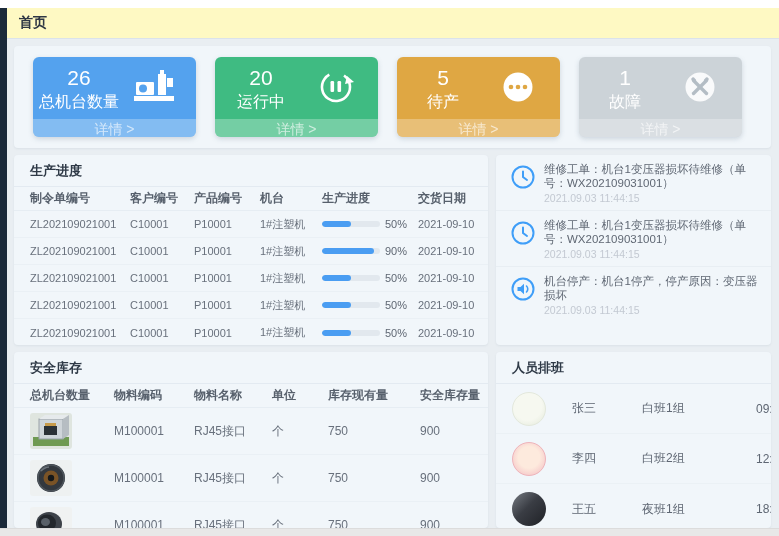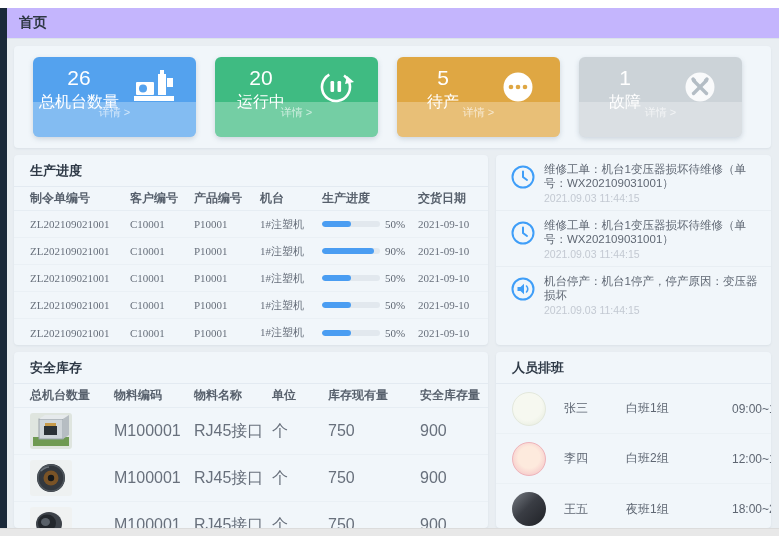--- a/index.html
+++ b/index.html
@@ -4,76 +4,76 @@
 <style>
   * { margin:0; padding:0; box-sizing:border-box; }
   html,body { width:779px; height:536px; overflow:hidden; }
   body { font-family:"Liberation Sans","DejaVu Sans",sans-serif; background:#e9eef2; position:relative; }
 
   .top-strip { height:8px; background:#ffffff; }
   .bottom-strip { position:absolute; left:0; bottom:0; width:779px; height:8px; background:#e8e8e8; border-top:1px solid #dcdcdc; }
   .side-strip { position:absolute; left:0; top:8px; width:7px; height:520px; background:#1b2a3a; }
 
   .main { margin-left:7px; height:520px; display:flex; flex-direction:column; }
-  .header { height:31px; background:#c4b5fd; border-bottom:1px solid #dbe3ea; display:flex; align-items:center; padding-left:12px; }
+  .header { height:31px; background:#fef9c3; border-bottom:1px solid #dbe3ea; display:flex; align-items:center; padding-left:12px; }
   .header-tab { font-size:14px; font-weight:bold; color:#2e3744; }
 
   .content { flex:1; padding:7px 8px 0 7px; background:#e9eef2; overflow:hidden; }
 
   .panel { background:#f1f6fa; border-radius:4px; box-shadow:0 1px 2px rgba(120,140,160,0.12); overflow:hidden; }
   .panel-title { font-size:13px; font-weight:bold; color:#2f3a47; padding:7px 16px 6px; border-bottom:1px solid #e3eaf1; }
 
   
   .stats-panel { height:102px; padding:11px 0 0 19px; display:flex; gap:19px; }
   .card { width:163px; height:80px; border-radius:6px; position:relative; box-shadow:0 2px 5px rgba(100,120,140,0.25); color:#fff; }
   .card-0 { background:var(--card_blue); }
   .card-1 { background:var(--card_green); }
   .card-2 { background:var(--card_orange); }
   .card-3 { background:var(--card_gray); }
   .card-main { display:flex; align-items:center; height:60px; padding:0 14px 0 0; }
   .card-text { width:92px; text-align:center; padding-top:4px; }
   .card-value { font-size:21px; line-height:24px; }
   .card-label { font-size:16px; margin-top:2px; }
   .card-icon { flex:1; display:flex; justify-content:center; align-items:center; }
-  .card-footer { position:absolute; left:0; right:0; bottom:0; height:35px; background:rgba(255,255,255,0.28);
-                 border-radius:0 0 6px 6px; text-align:center; font-size:11px; line-height:20px; color:rgba(255,255,255,0.65); cursor:pointer; }
+  .card-footer { position:absolute; left:0; right:0; bottom:0; height:18px; background:rgba(255,255,255,0.28);
+                 border-radius:0 0 6px 6px; text-align:center; font-size:14px; line-height:20px; color:rgba(255,255,255,0.65); cursor:pointer; }
 
   
   .grid-row { display:flex; gap:8px; margin-top:7px; }
   .left-col { flex:0 0 474px; }
   .right-col { flex:1; }
   .h-190 { height:190px; }
   .h-176 { height:176px; }
 
   
   .ptable-head, .ptable-row { display:grid; grid-template-columns:100px 64px 66px 62px 96px 62px; align-items:center; padding:0 8px 0 16px; }
   .ptable-head { height:24px; font-size:12px; font-weight:bold; color:#57606c; border-bottom:1px solid #e6edf3; }
-  .ptable-row { height:27px; font-size:11px; color:#68707c; border-bottom:1px solid #eaf0f5;font-family:Liberation Serif, serif; }
+  .ptable-row { height:27px; font-size:11px; color:#68707c; border-bottom:1px solid #eaf0f5; }
   .ptable-row:last-child { border-bottom:none; }
   .progress-cell { display:flex; align-items:center; }
   .bar { width:58px; height:6px; background:#e2e8ee; border-radius:3px; overflow:hidden; }
   .fill { height:100%; background:var(--progress_blue); border-radius:3px; }
   .pct { margin-left:5px; font-size:11px; color:#5f6773; }
 
   
   .notice-item { display:flex; padding:7px 12px 6px 14px; border-bottom:1px solid #e8eef3; }
   .notice-item:last-child { border-bottom:none; }
   .notice-icon { width:26px; height:26px; flex:0 0 26px; margin-top:2px; }
   .notice-body { margin-left:8px; }
   .notice-text { font-size:11.5px; color:#5f6773; line-height:14px; max-width:215px; }
   .notice-time { font-size:10.5px; color:#c3c9d2; margin-top:2px; }
 
   
   .stable-head, .stable-row { display:grid; grid-template-columns:84px 80px 78px 56px 92px 60px; align-items:center; padding:0 0 0 16px; }
   .stable-head { height:24px; font-size:12px; font-weight:bold; color:#57606c; border-bottom:1px solid #e6edf3; }
-  .stable-row { height:47px; font-size:16px; color:#68707c; border-bottom:1px solid #eaf0f5; }
+  .stable-row { height:47px; font-size:12px; color:#68707c; border-bottom:1px solid #eaf0f5; }
   .photo { width:42px; height:36px; border-radius:3px; overflow:hidden; }
 
   
-  .staff-row { display:grid; grid-template-columns:52px 62px 92px 1fr; align-items:center; height:50px; padding:0 10px 0 16px; border-bottom:1px solid #ebf1f5; }
+  .staff-row { display:grid; grid-template-columns:52px 62px 92px 1fr; align-items:center; height:50px; padding:0 10px 0 16px; border-bottom:1px solid #ebf1f5;gap:8px; }
   .staff-row:last-child { border-bottom:none; }
   .avatar { width:34px; height:34px; border-radius:50%; }
   .avatar-0 { background:radial-gradient(circle at 45% 40%, #f6f8f0 55%, #e2e8d8); border:1px solid #e3e8dc; }
   .avatar-1 { background:radial-gradient(circle at 50% 45%, #fdeadd 45%, #f2b8c0); border:1px solid #eeb3ba; }
   .avatar-2 { background:linear-gradient(135deg,#6a6f76 10%,#3a3d44 45%,#1f2126); }
   .staff-name, .staff-shift { font-size:12px; color:#5f6773; }
   .staff-time { font-size:12px; color:#5f6773; text-align:left; padding-left:14px; }
 </style>
 </head>
 <body>

